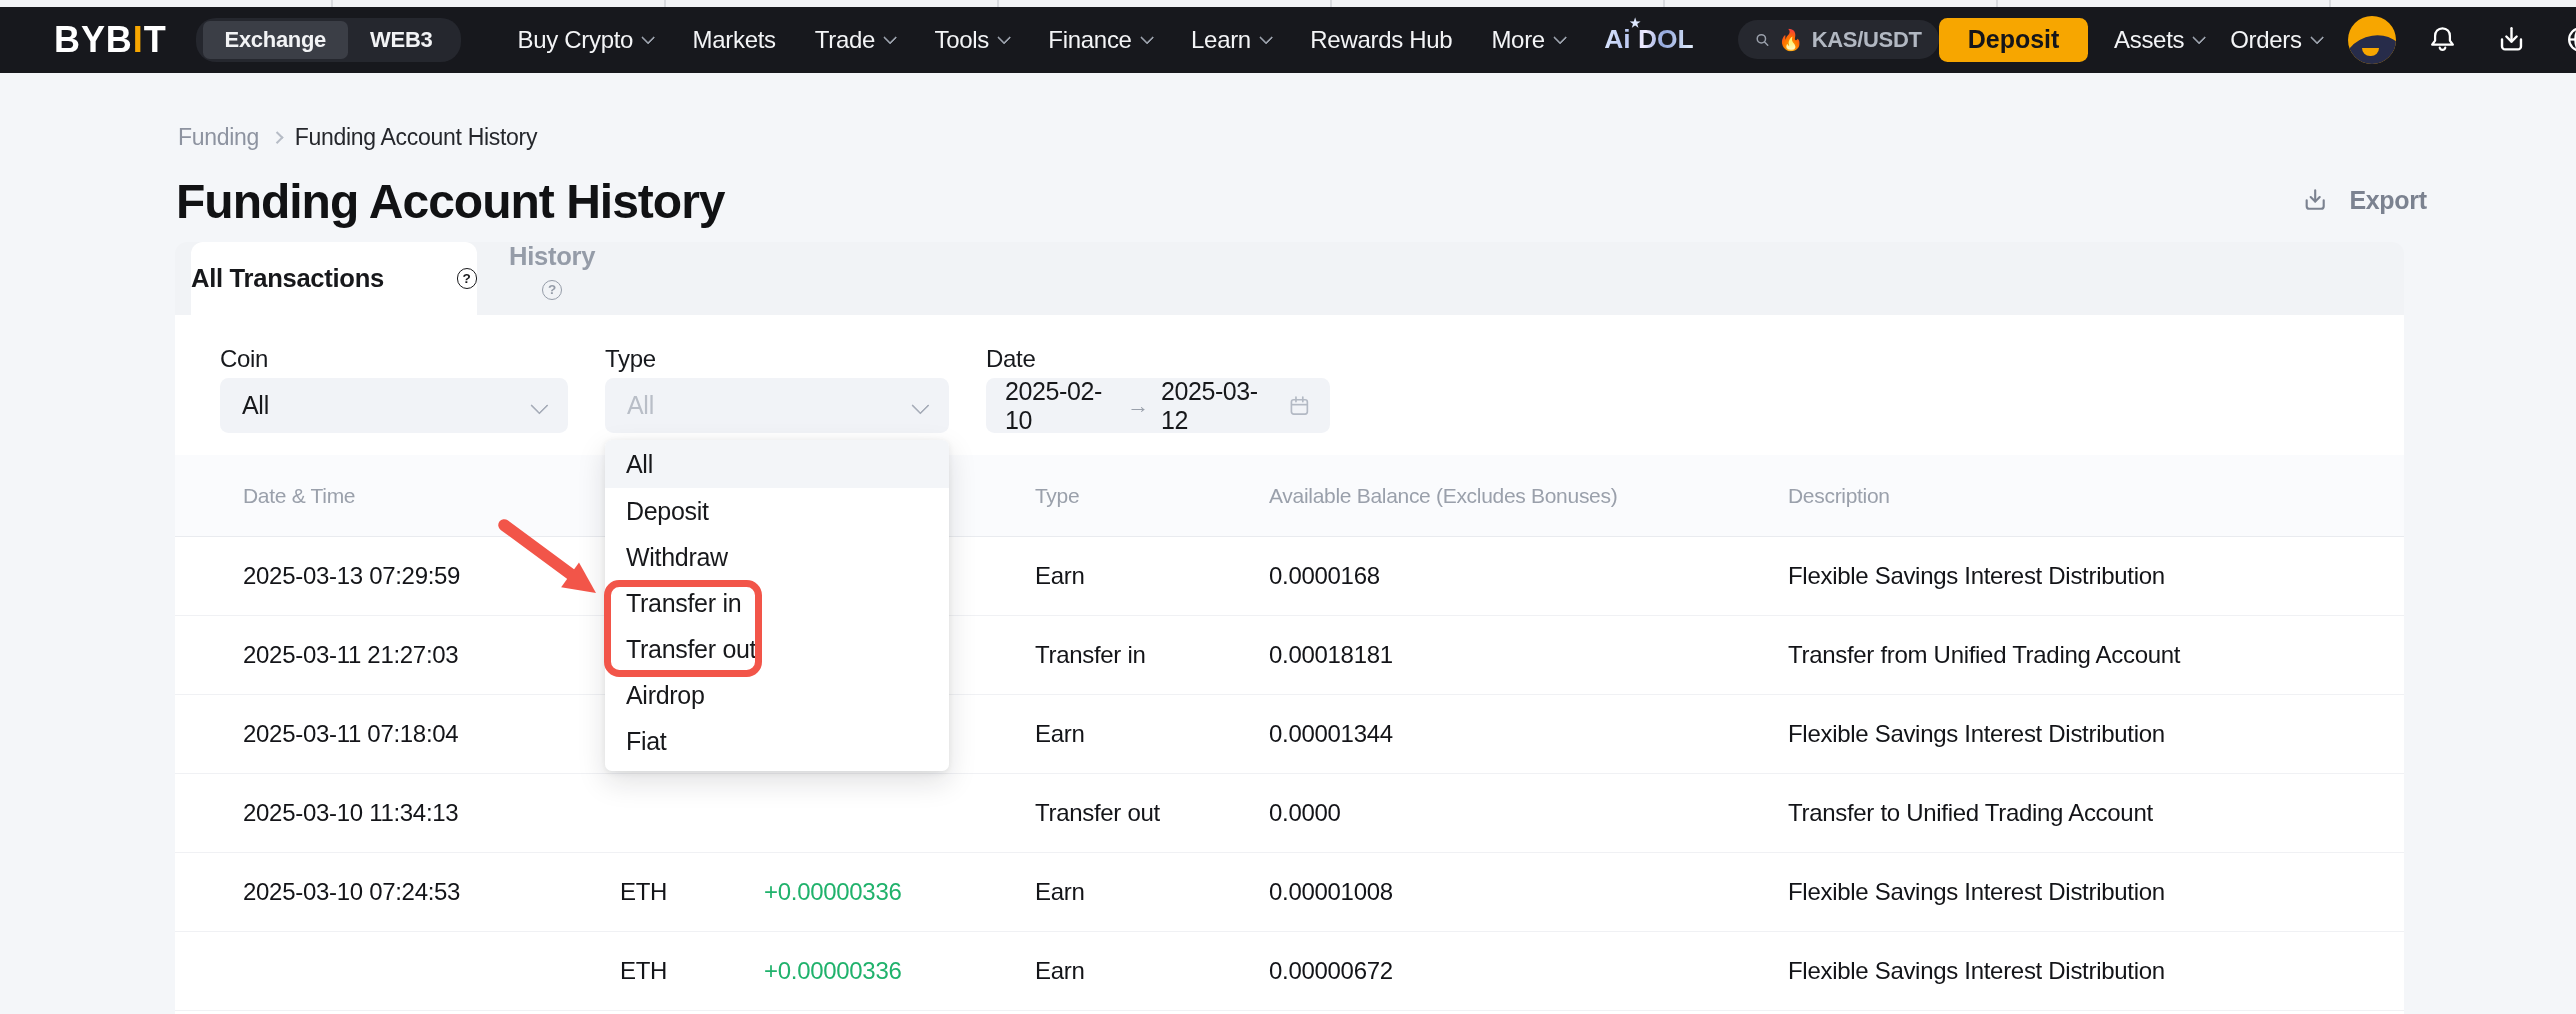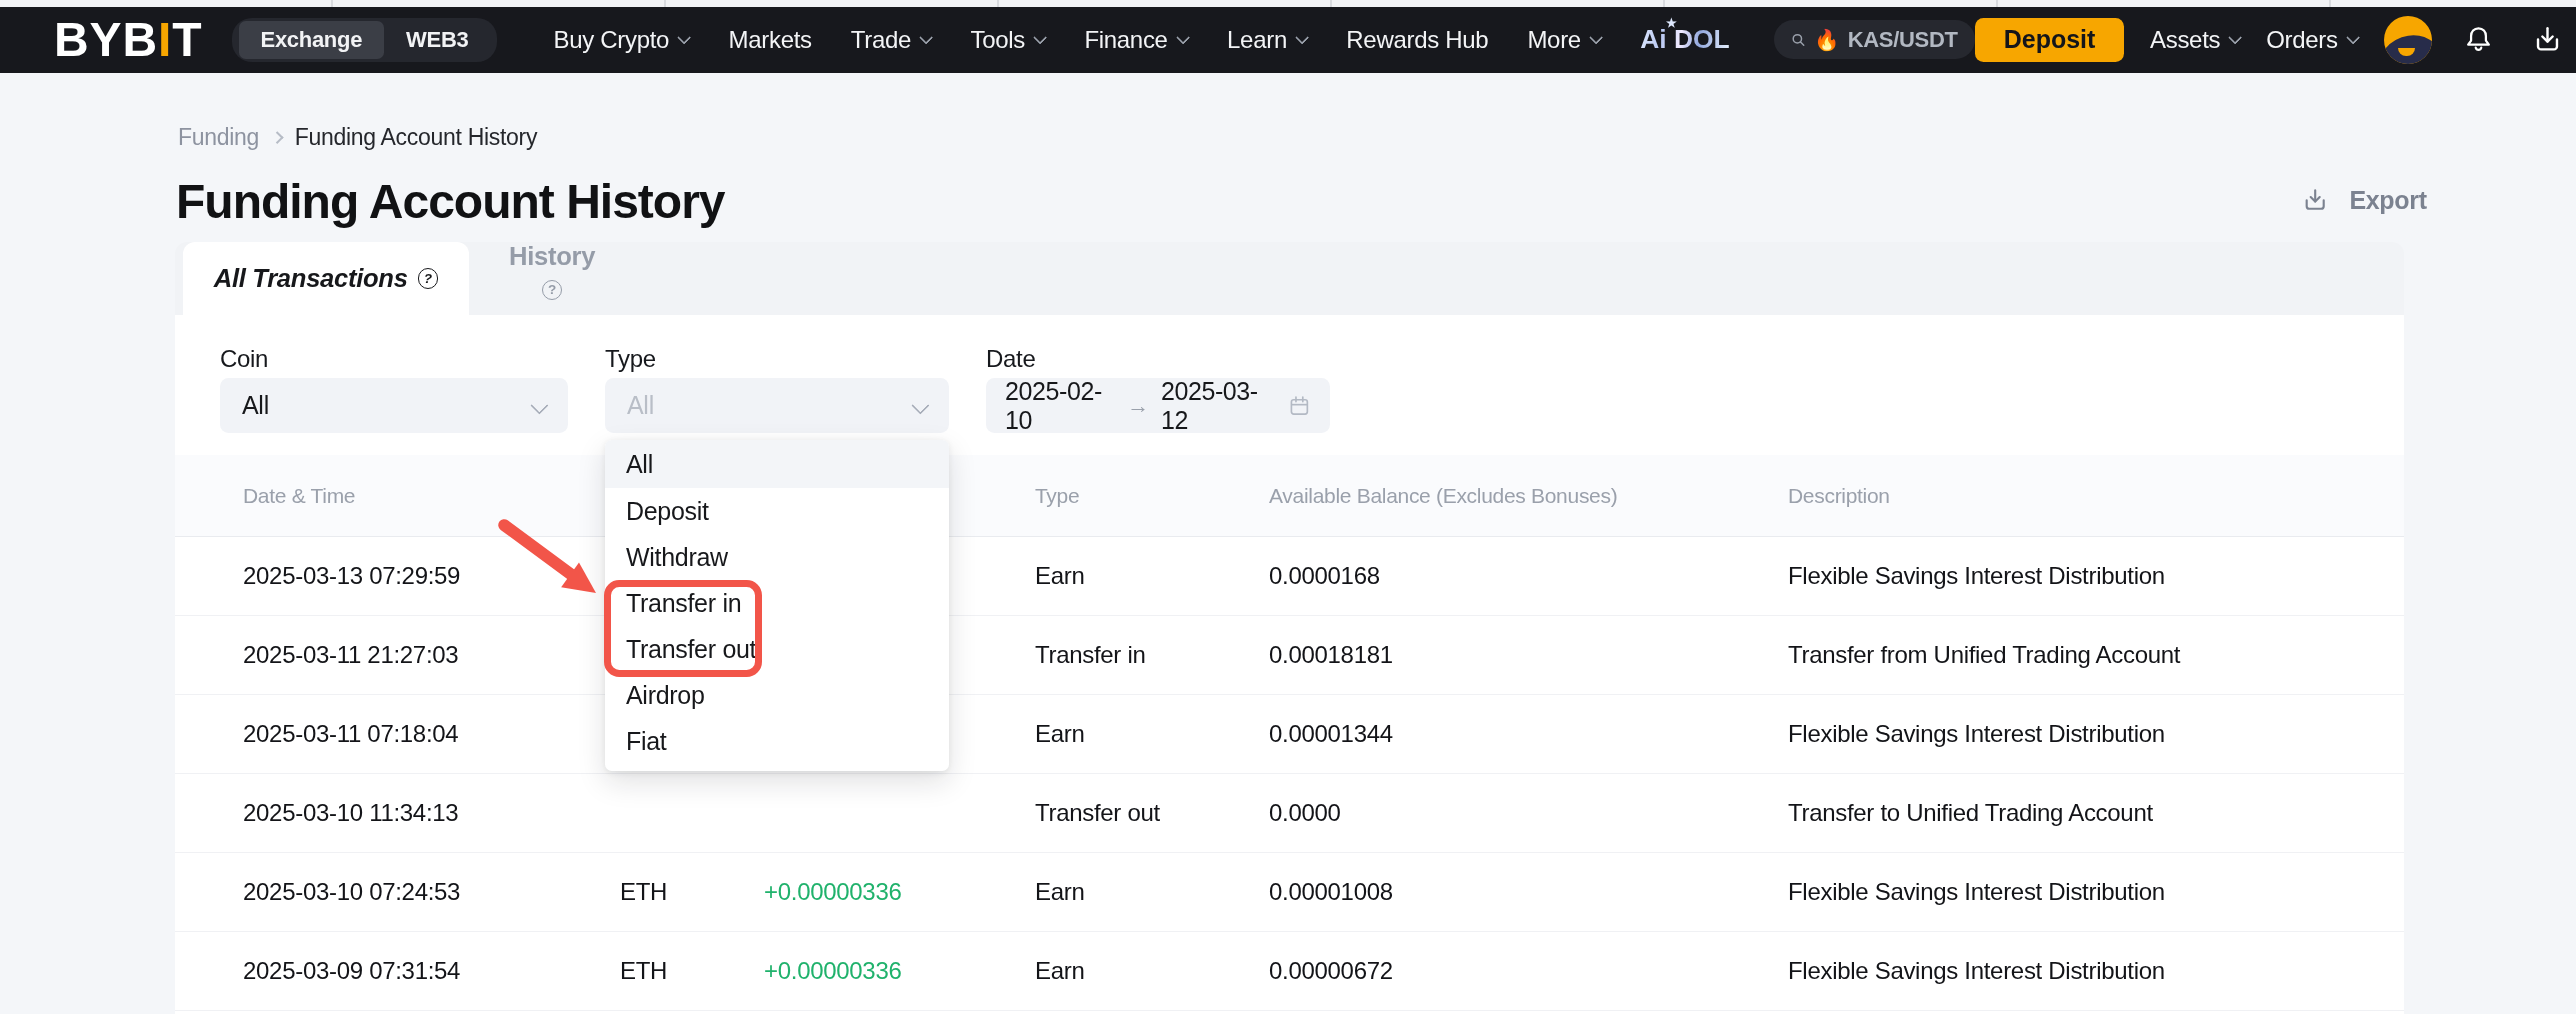--- a/index.html
+++ b/index.html
@@ -6,21 +6,21 @@
   html,body { width:2576px; height:1014px; overflow:hidden;
     font-family:"Liberation Sans", sans-serif; background:#f4f6f9; letter-spacing:-0.3px; }
 
   
   .top-strip { position:absolute; left:0; top:0; width:2576px; height:6.8px; background:#f2f3f5;
     background-image:repeating-linear-gradient(90deg, transparent 0 331px, #d9dbdf 331px 333px); }
 
   
   .nav { position:absolute; left:0; top:6.8px; width:2576px; height:66px; background:#17181d;
     display:flex; align-items:center; padding:0 19px 0 54px; }
-  .logo { font-size:48px; font-weight:800; color:#fff; letter-spacing:0.9px; margin-right:29px; white-space:nowrap; }
+  .logo { font-size:36px; font-weight:800; color:#fff; letter-spacing:0.9px; margin-right:29px; white-space:nowrap; }
   .logo .accent { color:#f7a600; }
   .toggle { background:#25272e; border-radius:20px; height:44px; display:flex; align-items:center;
     padding:7px; margin-right:27px; }
   .toggle-seg { height:38px; border-radius:6.8px; padding:0 22px; display:flex; align-items:center;
     color:#f2f3f5; font-size:22px; font-weight:700; cursor:pointer; }
   .toggle-seg.active { background:#3b3e46; }
   .nav-divider { width:1.7px; height:34px; background:#33353c; margin-right:29px; }
   .nav-menu { display:flex; align-items:center; gap:39px; }
   .nav-item { color:#f3f4f6; font-size:24px; font-weight:500; display:flex; align-items:center; white-space:nowrap; cursor:pointer; }
   .chev { display:inline-block; width:10.2px; height:10.2px; border-right:2.6px solid #9ba1ac;
@@ -49,22 +49,22 @@
   .crumb-sep { display:inline-block; width:8.5px; height:8.5px; border-top:2.2px solid #b6bcc6;
     border-right:2.2px solid #b6bcc6; transform:rotate(45deg); }
   .crumb-current { color:#25272c; font-size:23px; }
   .page-title { position:absolute; left:176px; top:174px; font-size:48px; font-weight:700; color:#111214; letter-spacing:-1px; }
   .export-btn { position:absolute; left:2302px; top:176px; height:48px; display:flex; align-items:center;
     gap:21px; color:#7b8290; font-size:25px; font-weight:600; cursor:pointer;justify-content:space-between; }
 
   
   .card { position:absolute; left:175px; top:242px; width:2229px; height:772px; }
   .tabstrip { position:absolute; left:0; top:0; width:2229px; height:73px; background:#f1f3f6; border-radius:12px 12px 0 0; }
-  .tab-active { position:absolute; left:8px; top:0; width:286px; height:73px; background:#fff; border-radius:12px 12px 0 0;
-    display:flex; align-items:center; justify-content:center; gap:10.2px; color:#17181b; font-size:25.6px; font-weight:700; cursor:pointer;font-style:italic; }
+  .tab-active { position:absolute; left:16px; top:0; width:286px; height:73px; background:#fff; border-radius:12px 12px 0 0;
+    display:flex; align-items:center; justify-content:space-between; gap:10.2px; color:#17181b; font-size:25.6px; font-weight:700; cursor:pointer; }
   .tab-inactive { position:absolute; left:334px; top:0; height:73px; display:flex; align-items:center; gap:8.5px;
     color:#959ca8; font-size:25.6px; font-weight:600; cursor:pointer;flex-direction:column; }
   .qicon { width:20.5px; height:20.5px; border:1.7px solid currentColor; border-radius:50%; display:inline-flex;
     align-items:center; justify-content:center; font-size:13.6px; font-weight:600; letter-spacing:0; }
   .card-body { position:absolute; left:0; top:73px; width:2229px; height:699px; background:#fff; }
 
   
   .flabel { position:absolute; top:103px; font-size:24px; color:#17191d; }
   .fl-coin { left:45px; } .fl-type { left:430px; } .fl-date { left:811px;text-align:right; }
   .select { position:absolute; top:136px; height:55px; background:#f1f3f7; border-radius:8.5px;
@@ -271,21 +271,20 @@
       </div>
       <div class="trow">
         <div class="td c-date">2025-03-10 07:24:53</div>
         <div class="td c-coin">ETH</div>
         <div class="td c-amt">+0.00000336</div>
         <div class="td c-type">Earn</div>
         <div class="td c-bal">0.00001008</div>
         <div class="td c-desc">Flexible Savings Interest Distribution</div>
       </div>
       <div class="trow">
-        <div class="td c-date">2025-03-09 07:31:54</div>
         <div class="td c-coin">ETH</div>
         <div class="td c-amt">+0.00000336</div>
         <div class="td c-type">Earn</div>
         <div class="td c-bal">0.00000672</div>
         <div class="td c-desc">Flexible Savings Interest Distribution</div>
       </div>
     </div>
 </div>
 
 <div class="dropdown" id="dropdown">

